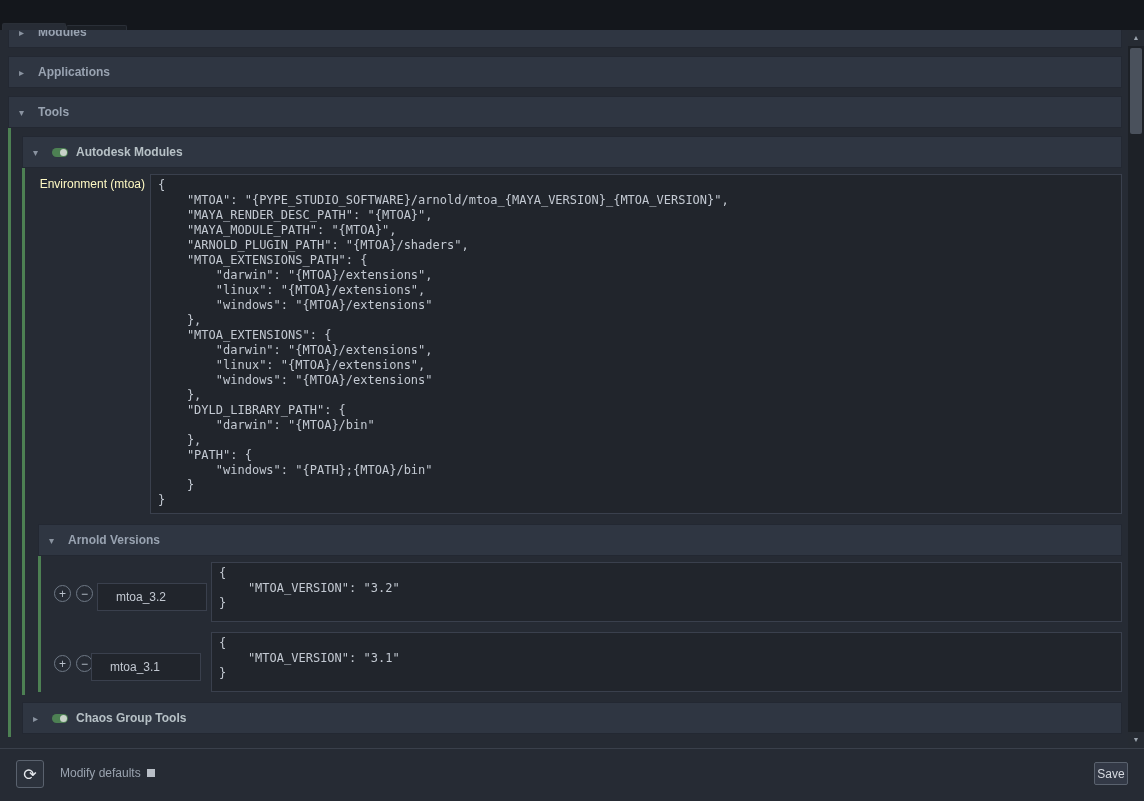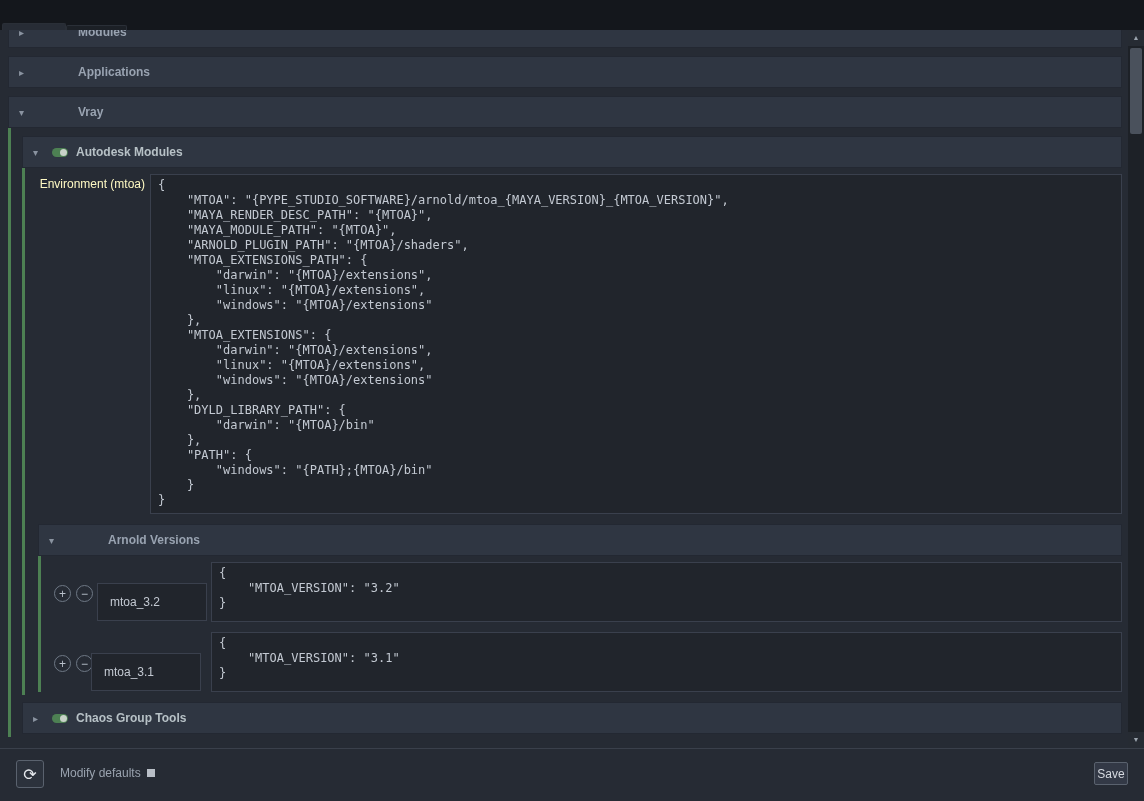--- a/index.html
+++ b/index.html
@@ -11,29 +11,29 @@
   
   .tabbar { position: absolute; left: 0; top: 0; width: 1144px; height: 30px; background: #14171c; display: flex; align-items: flex-end; padding-left: 2px; margin-top: 20px; }
   .tab { height: 25px; padding: 5px 11px; font-size: 12px; color: #8b94a0; background: #1c2026; border: 1px solid #2a2f37; border-bottom: none; border-radius: 2px 2px 0 0; cursor: default; }
   .tab.active { background: #272c35; color: #dbdfe5; height: 27px; padding-top: 6px; }
 
   
   .content { position: absolute; left: 0; top: 30px; width: 1128px; height: 718px; background: #262b34; overflow: hidden; }
 
   .hdr { position: absolute; height: 32px; background: #2f3642; border: 1px solid #232832; display: flex; align-items: center; padding: 0 10px; gap: 8px; }
   .arrow { color: #8a93a0; font-size: 10px; width: 11px; flex: 0 0 auto; }
-  .hlabel { font-size: 12px; font-weight: bold; color: #99a3b1; margin-left: 40px; }
+  .hlabel { font-size: 12px; font-weight: bold; color: #99a3b1; }
   .gtitle { font-size: 12px; font-weight: bold; color: #b7c1c6; }
   .gstrip { position: absolute; width: 3px; background: #4d8053; }
 
   .code { position: absolute; background: #21252c; border: 1px solid #3a404d; color: #c3c9d2; font-family: "DejaVu Sans Mono", monospace; font-size: 12px; line-height: 15px; padding: 3px 7px; resize: none; white-space: pre; overflow: hidden; outline: none; }
   .envlabel { position: absolute; font-size: 12px; color: #fef9c3; text-align: right; }
 
   .roundbtn { position: absolute; width: 17px; height: 17px; border-radius: 50%; border: 1px solid #6e7885; background: transparent; color: #b9c1cb; font-size: 12px; line-height: 14px; text-align: center; padding: 0; cursor: pointer; }
-  .txtin { position: absolute; height: 38px; width: 110px; background: #21252c; border: 1px solid #3a404d; color: #c3c9d2; font-size: 12px; padding: 0 12px; font-family: "Liberation Sans", sans-serif; outline: none; }
+  .txtin { position: absolute; height: 28px; width: 110px; background: #21252c; border: 1px solid #3a404d; color: #c3c9d2; font-size: 12px; padding: 0 18px; font-family: "Liberation Sans", sans-serif; outline: none; }
 
   .toggle { position: relative; display: inline-block; width: 16px; height: 9px; border-radius: 5px; background: #4d8053; flex: 0 0 auto; }
   .toggle .knob { position: absolute; right: 1px; top: 1px; width: 7px; height: 7px; border-radius: 50%; background: #c8d2c8; }
 
   
   .scrollbar { position: absolute; left: 1128px; top: 30px; width: 16px; height: 718px; background: #1d2127; }
   .sbbtn { position: absolute; left: 0; width: 16px; height: 16px; background: #262b33; color: #9aa3ad; font-size: 7px; line-height: 16px; text-align: center; cursor: pointer; }
   .sbthumb { position: absolute; left: 2px; top: 18px; width: 12px; height: 86px; background: #4a515c; border-radius: 2px; cursor: pointer; }
 
   
@@ -61,21 +61,21 @@
     </div>
 
     <div class="hdr" style="left:8px; top:26px; width:1114px;">
       <span class="arrow">▸</span>
       <span class="hlabel">Applications</span>
     </div>
 
     <div class="gstrip" style="left:8px; top:66px; height:641px;"></div>
     <div class="hdr" style="left:8px; top:66px; width:1114px;">
       <span class="arrow">▾</span>
-      <span class="hlabel">Vray</span>
+      <span class="hlabel">Tools</span>
     </div>
 
     <div class="gstrip" style="left:22px; top:106px; height:559px;"></div>
     <div class="hdr" style="left:22px; top:106px; width:1100px;">
       <span class="arrow">▾</span>
       <span class="toggle">
           <span class="knob"></span>
         </span>
       <span class="gtitle">Autodesk Modules</span>
     </div>

